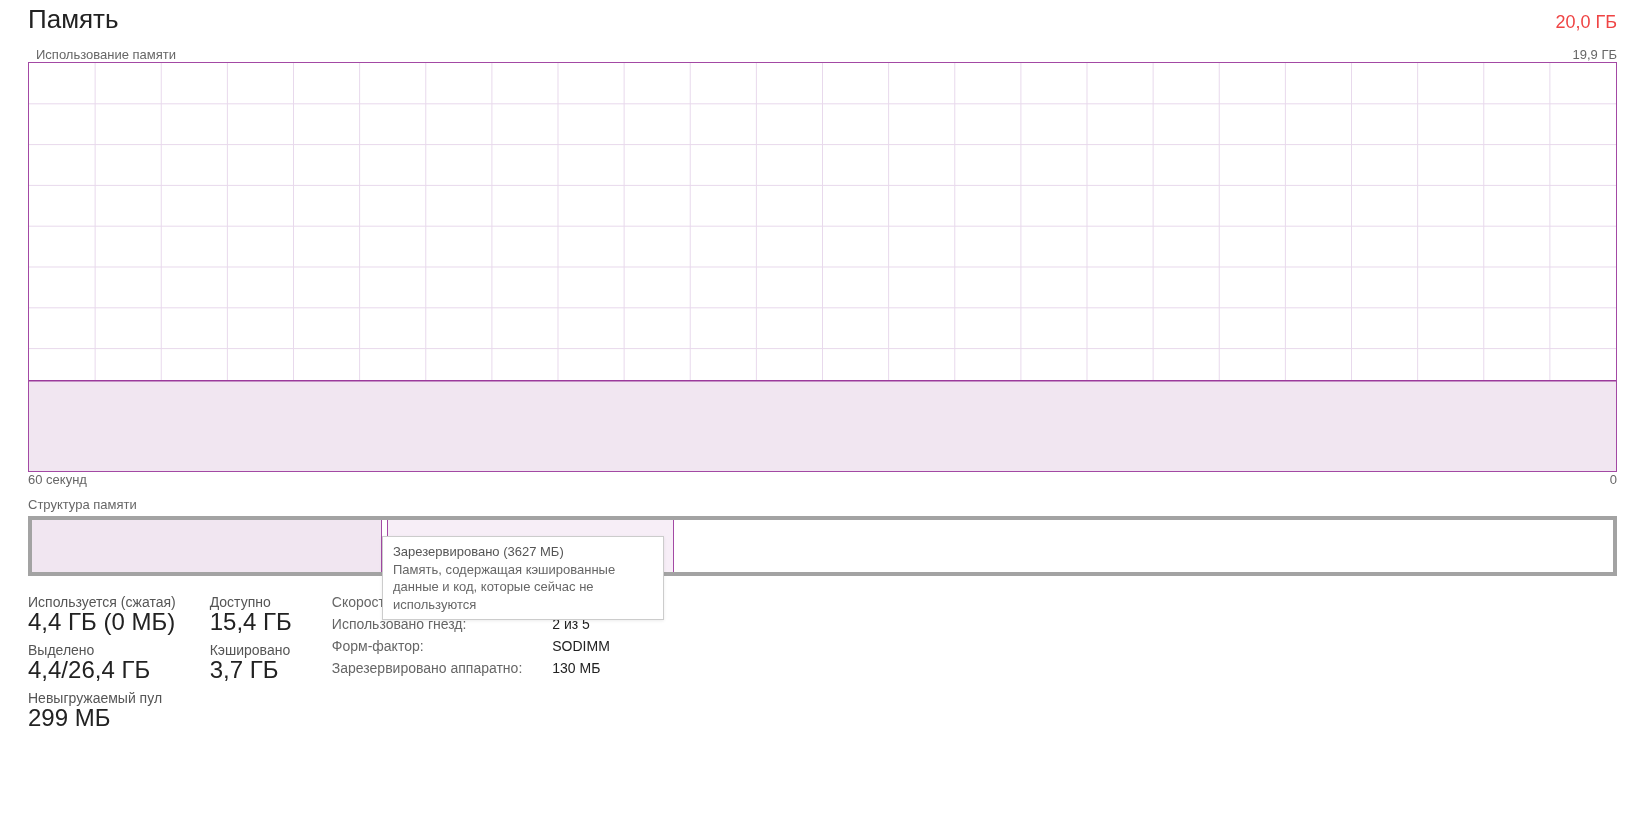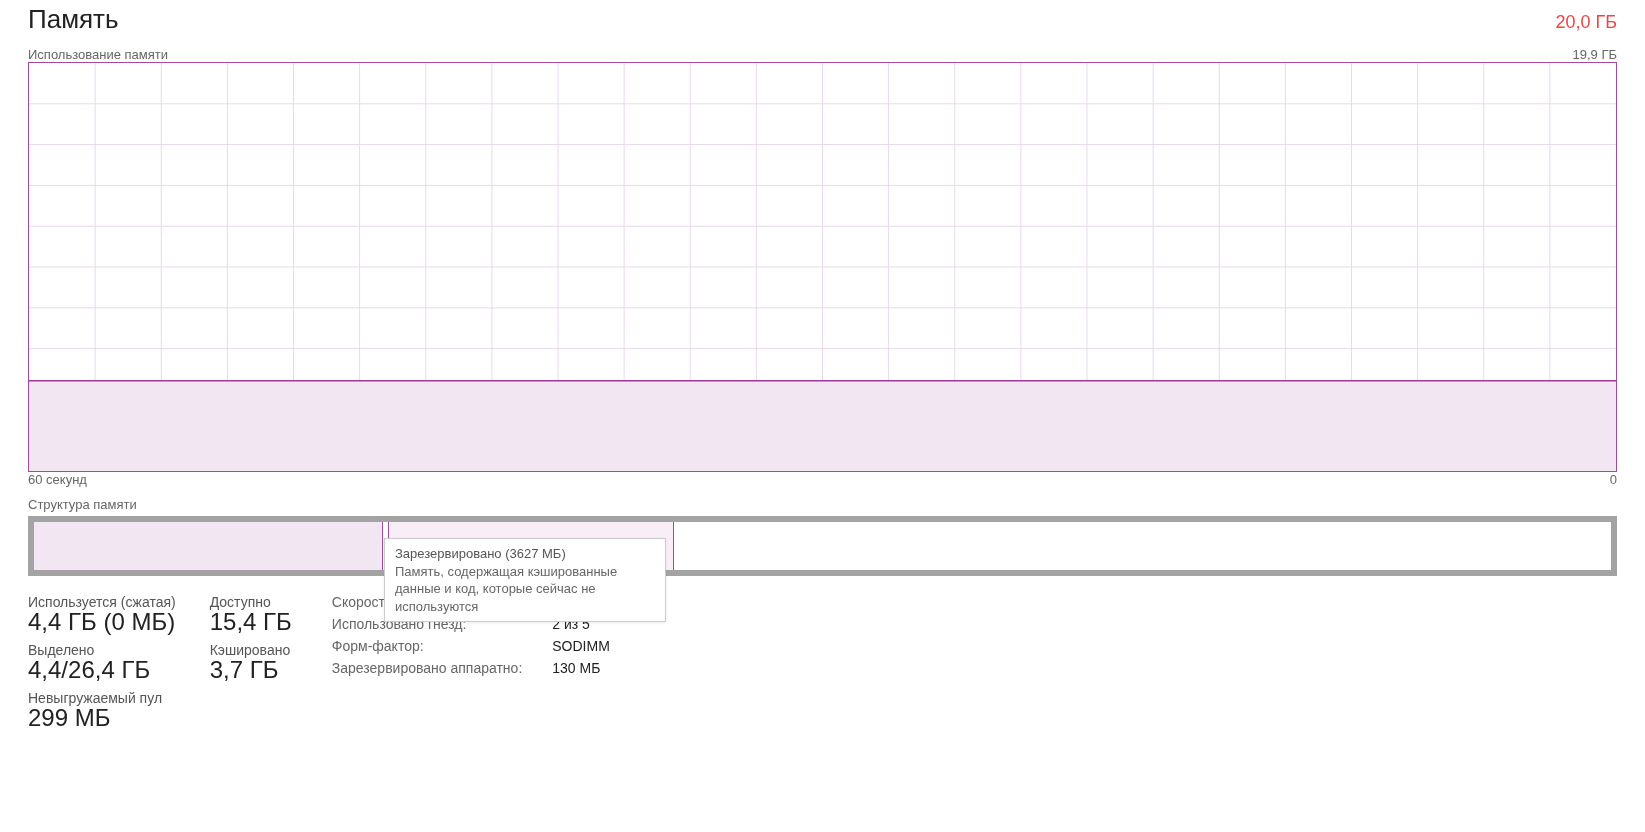--- a/index.html
+++ b/index.html
@@ -22,20 +22,21 @@
   .title { font-size: 26px; font-weight: 400; color: #222; }
   .total { font-size: 18px; color: #ef4444; }
 
   .sub-row {
     display: flex;
     justify-content: space-between;
     align-items: baseline;
     margin-top: 12px;
     font-size: 13px;
     color: #666;
+    margin-left: 8px;
   }
   .sub-left {}
   .sub-right {}
 
   .chart-wrap { position: relative; }
   .axis-row {
     display: flex;
     justify-content: space-between;
     font-size: 13px;
     color: #666;
@@ -53,21 +54,21 @@
   .chart-svg { display: block; width: 100%; height: 100%; }
 
   .composition-label {
     font-size: 13px;
     color: #666;
     margin-top: 10px;
   }
   .composition {
     margin-top: 4px;
     height: 60px;
-    border: 6px solid #a3a3a3;
+    border: 4px solid #a3a3a3;
     display: flex;
     box-sizing: border-box;
     position: relative;
   }
   .comp-seg {
     height: 100%;
     box-sizing: border-box;
   }
   .comp-inuse   { background: #f1e6f1; border-right: 1px solid #a349a4; }
   .comp-mod     { background: #fff; border-right: 1px solid #a349a4; width:6px; }

